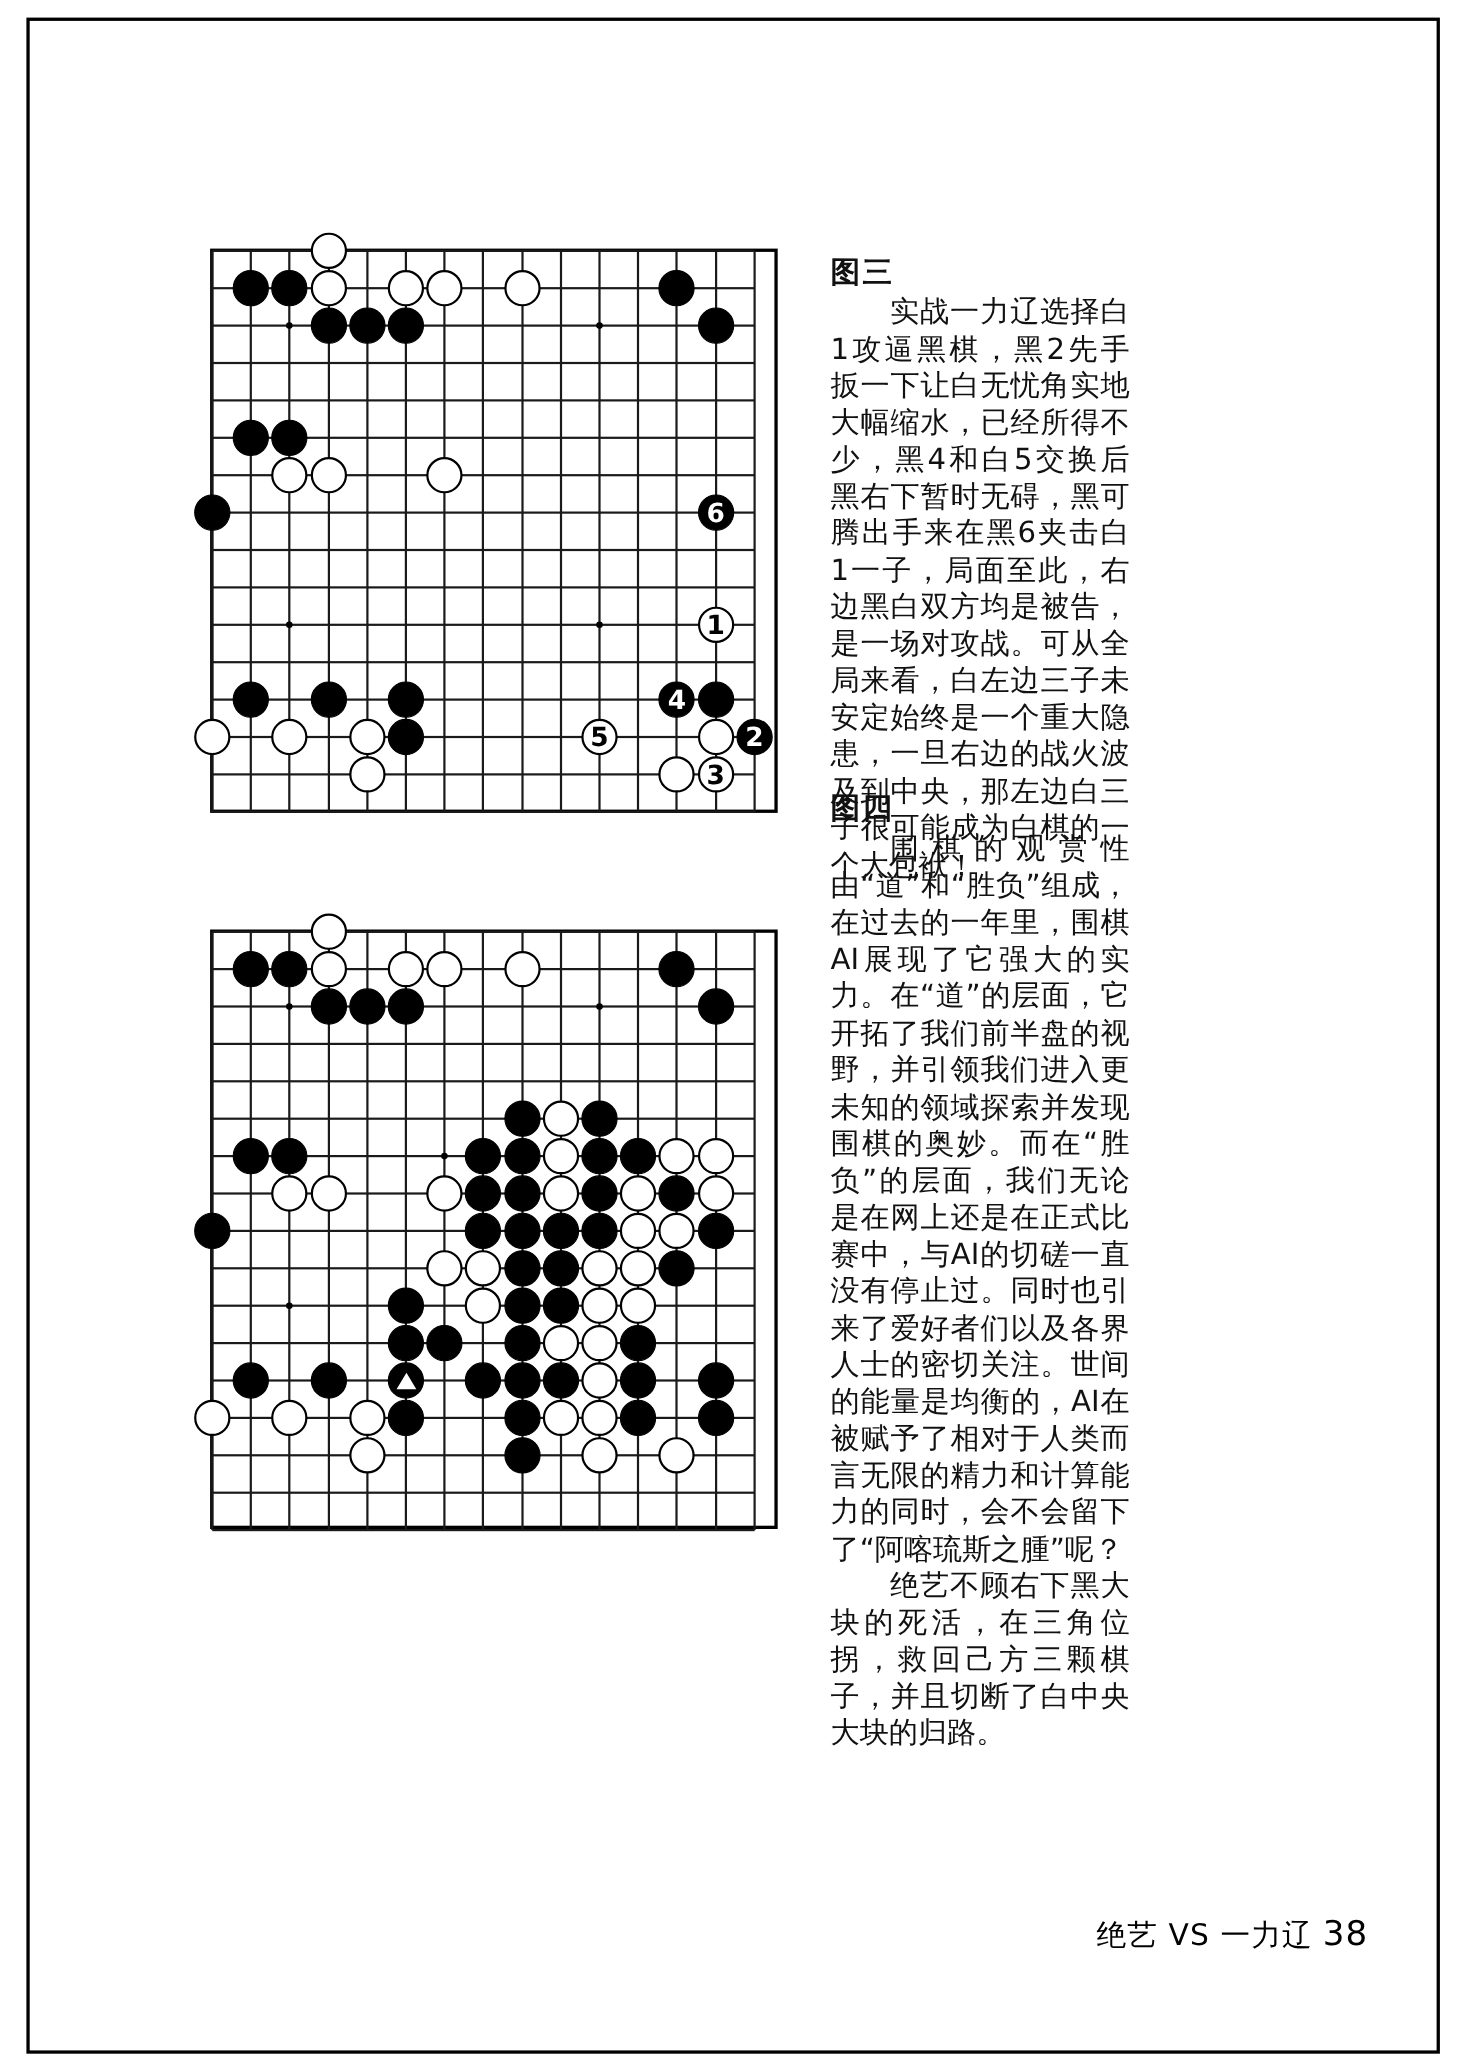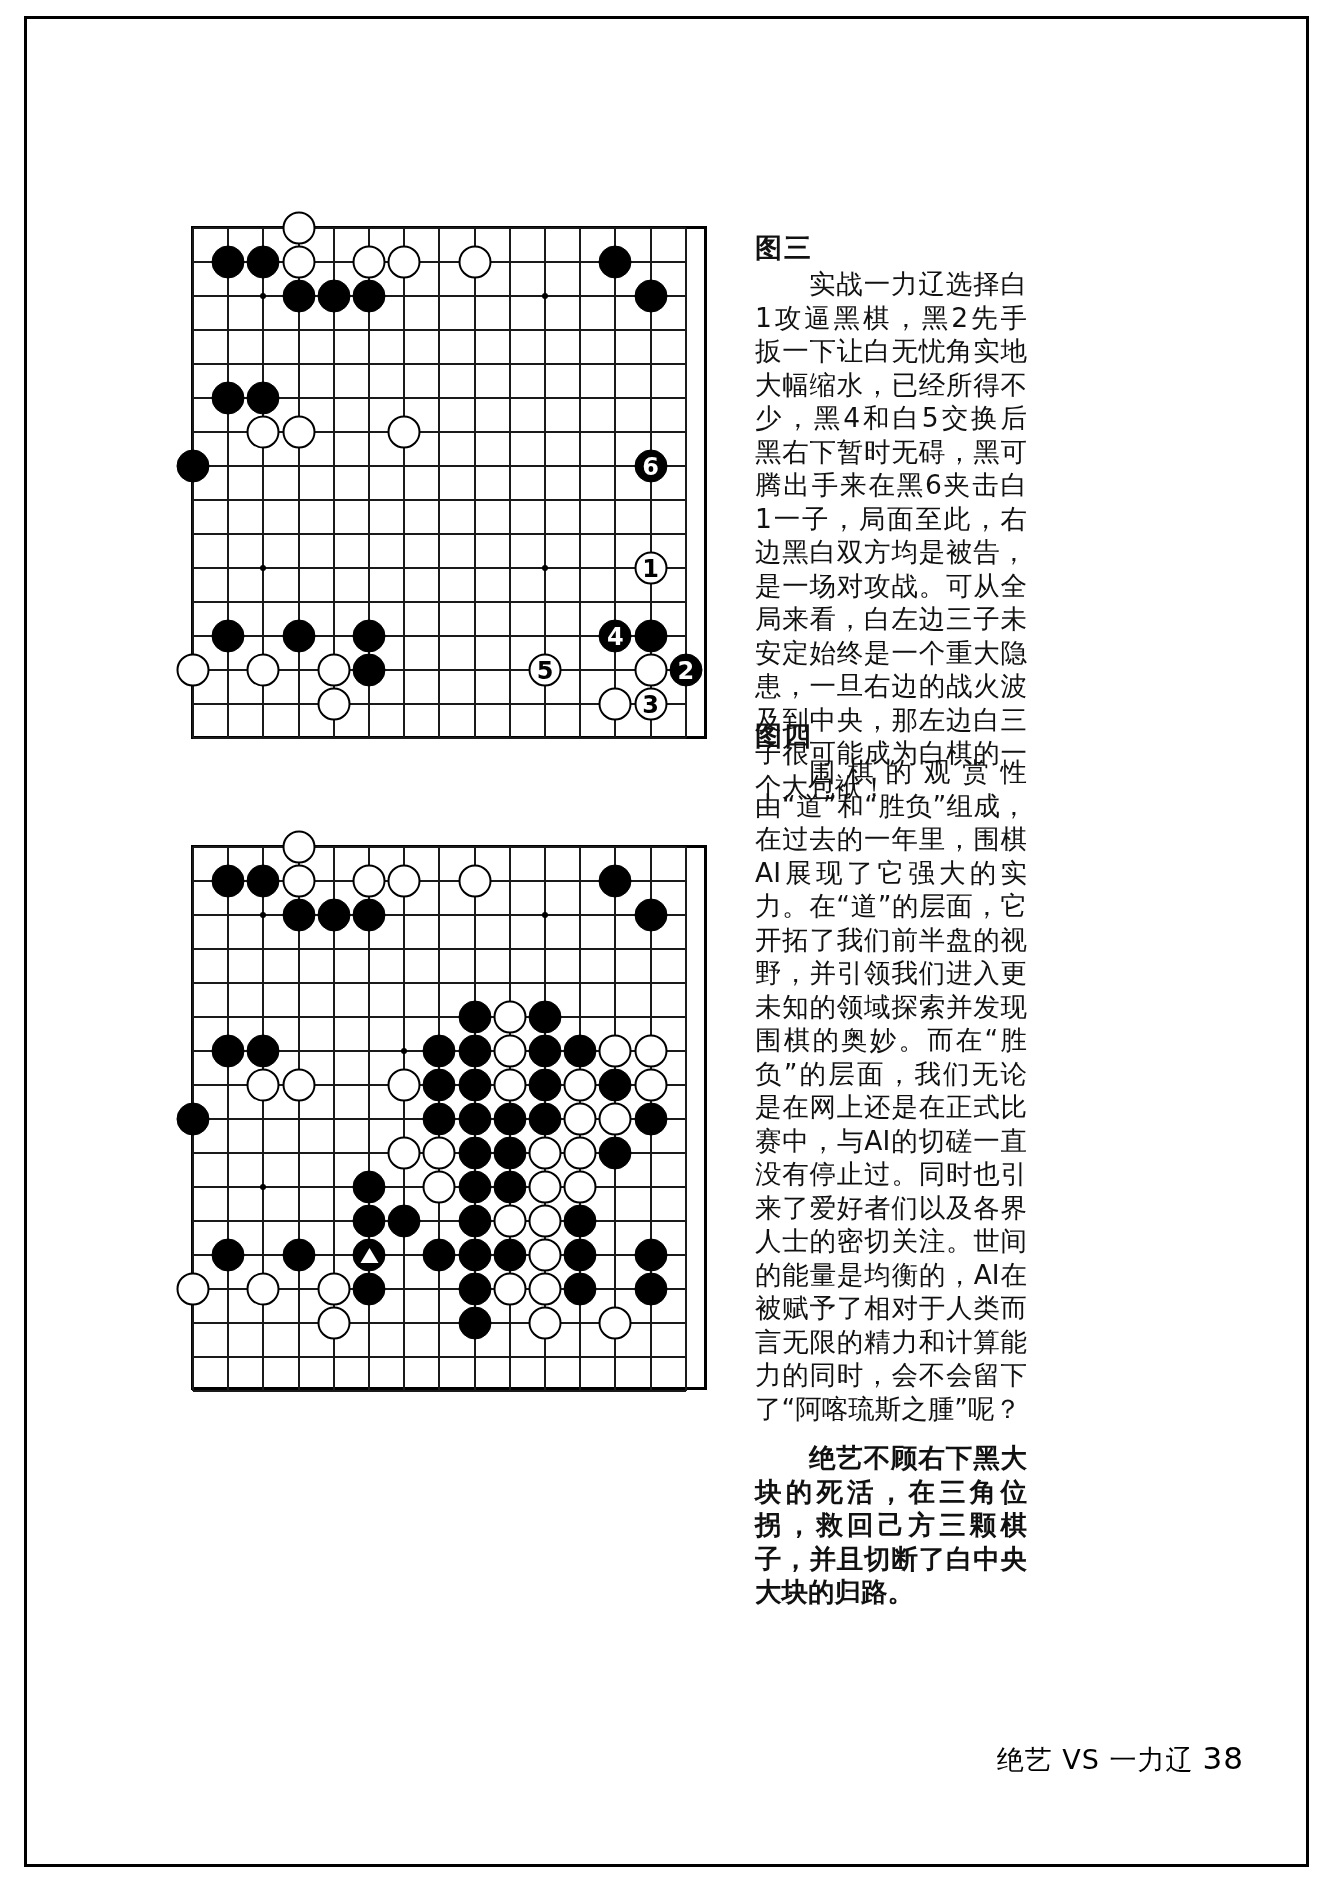--- a/index.html
+++ b/index.html
@@ -29,21 +29,21 @@
   }
   .fig-head{
     font-size:27px;
     font-weight:700;
     line-height:34px;
     text-align:center;
     margin-bottom:2px;
     letter-spacing:2px;
   }
   .para{margin:0;text-indent:54px;text-align:justify;text-align-last:left;}
-  .para + .para{margin-top:16px;font-weight:bold;}
+  .para + .para{margin-top:0px;}
 
   
   .board{position:absolute;background:#fff;}
   .board .bframe{
     position:absolute;left:0;top:0;right:0;bottom:0;
     border:3.5px solid #000;box-sizing:border-box;
   }
   .gline{position:absolute;background:#1a1a1a;}
   .gline.v{width:1.9px;}
   .gline.h{height:1.9px;}

